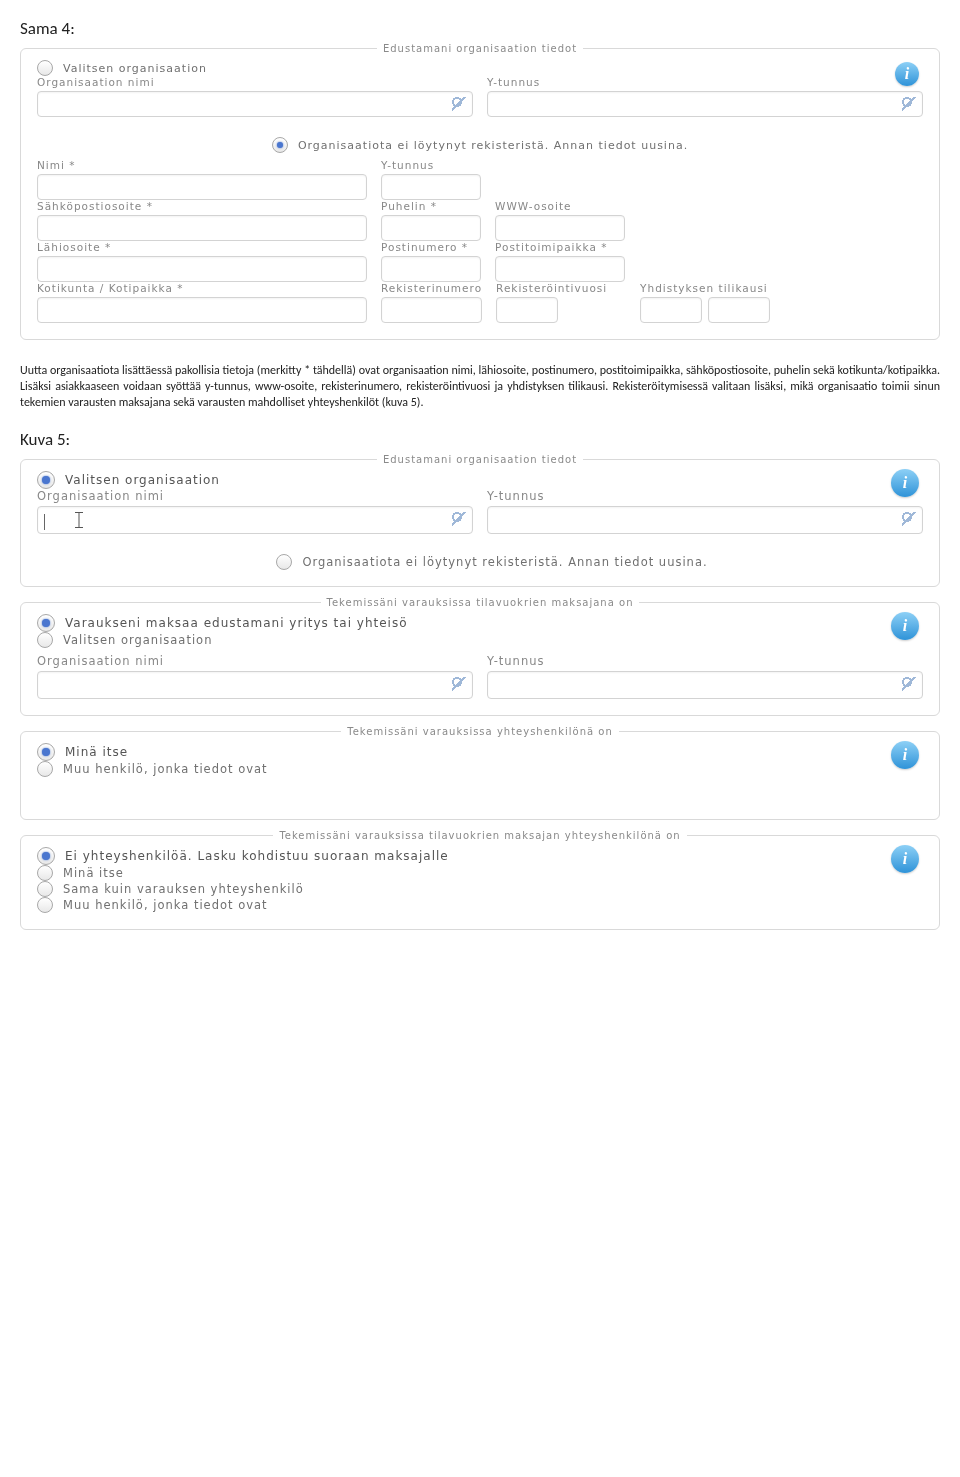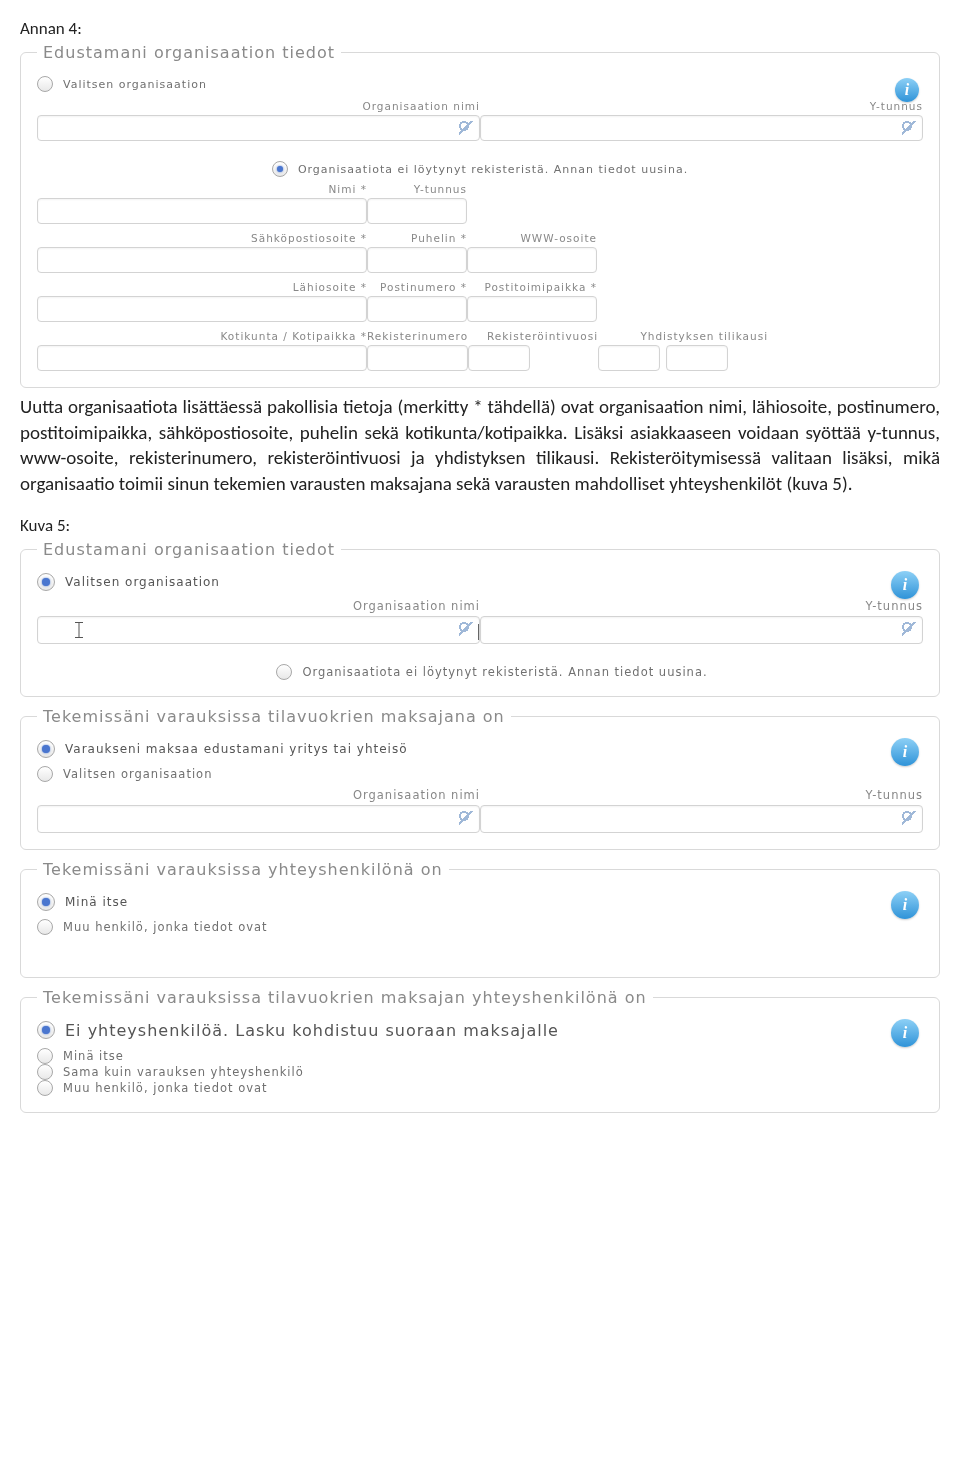--- a/index.html
+++ b/index.html
@@ -9,40 +9,41 @@
     background: #fff;
     color: #2a2a2a;
     width: 920px;
   }
   .caption {
     font-size: 17px;
     color: #222;
     margin: 18px 0 4px 0;
   }
   .prose {
-    font-size: 19px;
+    font-size: 12px;
     line-height: 1.35;
     color: #222;
-    margin: 6px 0 14px 0;
+    margin: 22px 0 14px 0;
     text-align: justify;
   }
   fieldset.panel {
     border: 1px solid #d9d9d9;
     border-radius: 6px;
     padding: 6px 16px 16px 16px;
     margin: 0;
     background: #fff;
     position: relative;
   }
   fieldset.panel > legend {
     font-family: Verdana, "DejaVu Sans", sans-serif;
-    font-size: 16px;
+    font-size: 10px;
     color: #8a8a8a;
     letter-spacing: 1px;
     padding: 0 6px;
+    text-align: center;
   }
   .row {
     display: flex;
     align-items: center;
     gap: 10px;
     position: relative;
   }
   .radio {
     width: 14px; height: 14px;
     border-radius: 50%;
@@ -114,22 +115,22 @@
     font-style: italic;
     font-weight: bold;
     font-size: 16px;
     display: flex;
     align-items: center;
     justify-content: center;
     box-shadow: 0 1px 2px rgba(0,0,0,0.2);
   }
   .fields {
     display: flex;
+    gap: 14px;
     margin-top: 6px;
-    text-align: right;
   }
   .col { flex: 1; }
   .col-w1 { flex: 0 0 330px; }
   .col-w2 { flex: 0 0 100px; }
   .col-w3 { flex: 0 0 130px; }
   .spacer { height: 10px; }
   .indent-radio {
     margin-left: 24px;
   }
   .cursor-bar {
@@ -159,28 +160,28 @@
     transform: translateX(-50%);
   }
   .ibeam::before { top: 0; }
   .ibeam::after { bottom: 0; }
   .ibeam .stem {
     position: absolute;
     left: 50%; top: 0; bottom: 0;
     width: 1px; background: #555;
     transform: translateX(-50%);
   }
-  .mt8 { margin-top: 8px; }
+  .mt8 { margin-top: 0; }
   .mt4 { }
   .mt20 { margin-top: 20px; justify-content: center; }
 </style>
 </head>
 <body>
 
-<div class="caption">Annan 4:</div>
+<div class="caption">Sama 4:</div>
 
 <fieldset class="panel">
   <legend>Edustamani organisaation tiedot</legend>
 
   <div class="row mt8" style="position:relative;">
     <span class="radio"></span>
     <span class="opt-label">Valitsen organisaation</span>
     <span class="info">i</span>
   </div>
 
@@ -350,21 +351,21 @@
   <div style="height:26px"></div>
 </fieldset>
 
 <div class="spacer"></div>
 
 <fieldset class="panel">
   <legend>Tekemissäni varauksissa tilavuokrien maksajan yhteyshenkilönä on</legend>
 
   <div class="row mt8" style="position:relative;">
     <span class="radio radio-big selected"></span>
-    <span class="opt-label opt-label-dark" style="font-size:16px">Ei yhteyshenkilöä. Lasku kohdistuu suoraan maksajalle</span>
+    <span class="opt-label opt-label-dark" style="font-size:12px">Ei yhteyshenkilöä. Lasku kohdistuu suoraan maksajalle</span>
     <span class="info" style="width:28px;height:28px;top:-2px">i</span>
   </div>
 
   <div class="row mt8">
     <span class="radio"></span>
     <span class="opt-label" style="font-size:11.5px">Minä itse</span>
   </div>
   <div class="row mt4">
     <span class="radio"></span>
     <span class="opt-label" style="font-size:11.5px">Sama kuin varauksen yhteyshenkilö</span>

